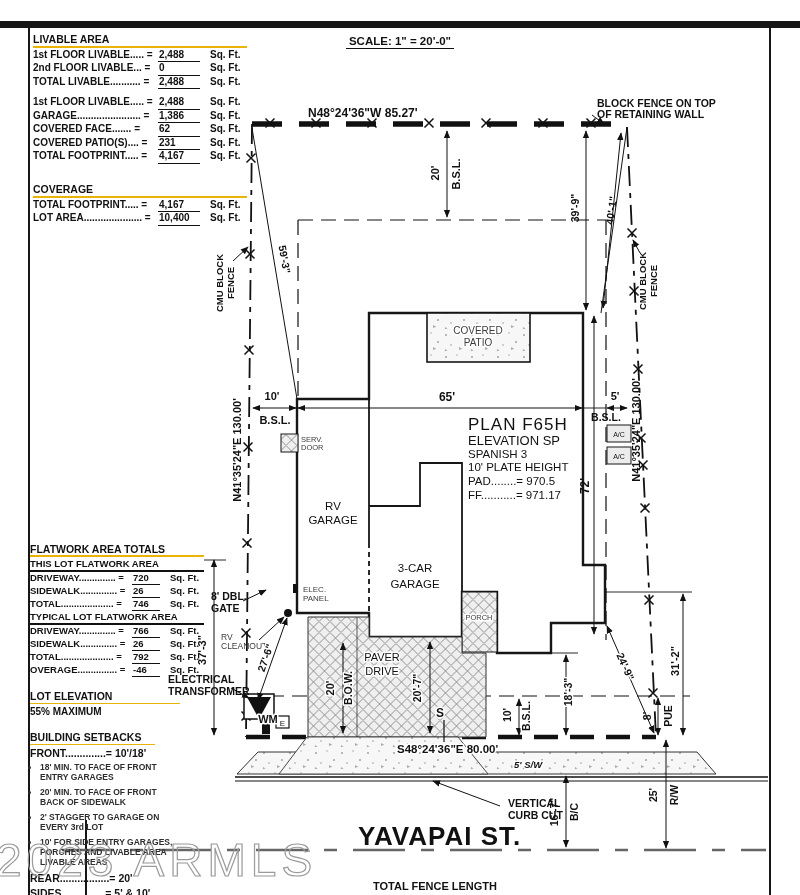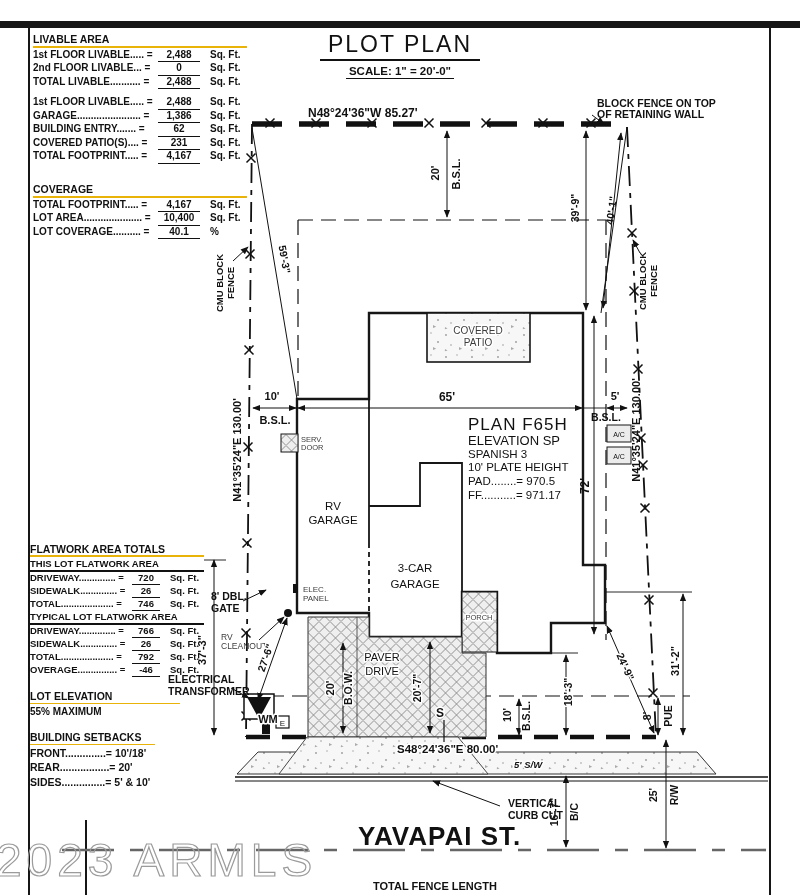--- a/index.html
+++ b/index.html
@@ -15,21 +15,21 @@
   .title-wrap .main{font-size:23px;letter-spacing:2px;display:inline-block;
       border-bottom:2px solid #111;padding:0 8px 1px 8px;font-weight:normal;}
   .title-wrap .scale{font-size:11.5px;display:inline-block;border-bottom:1.5px solid #111;
       padding:0 3px 1px 3px;margin-top:1px;font-weight:bold;}
 
   .tbl{position:absolute;font-size:10px;font-weight:bold;line-height:12.5px;z-index:3;}
   .tbl h3{margin:0 0 1px 0;font-size:10.5px;border-bottom:2px solid #eab308;font-weight:bold;}
   .tbl .sub{border-bottom:2px solid #111;}
   .row{display:flex;align-items:baseline;}
   .lbl{white-space:nowrap;}
-  .val{margin-left:auto;min-width:40px;text-align:center;border-bottom:1.2px solid #111;padding:0 1px;}
+  .val{margin-left:auto;min-width:40px;text-align:left;border-bottom:1.2px solid #111;padding:0 1px;}
   .unit{width:37px;padding-left:10px;}
   #flatwork .val{min-width:26px;}
   #flatwork .unit{width:34px;}
   #flatwork{font-size:9.5px;line-height:12px;}
   #lotcov .note{font-weight:bold;margin-top:2px;}
   #setbacks .line{font-size:10.5px;margin:2px 0;}
   #setbacks ul{margin:3px 0 5px 10px;padding:0;font-size:8.5px;line-height:10px;
       font-weight:bold;color:#2e2e2e;}
   #setbacks li{margin-bottom:5px;white-space:pre-line;list-style:disc outside;}
 
@@ -50,21 +50,20 @@
 </style>
 </head>
 <body>
 
 <div class="border" id="topbar"></div>
 <div class="border" id="rightborder"></div>
 <div class="border" id="leftborder"></div>
 <div class="border" id="bl-border"></div>
 
 <div class="title-wrap">
-  <div><span class="main">PLOT PLAN</span></div>
   <div><span class="scale">SCALE: 1" = 20'-0"</span></div>
 </div>
 
 <section class="tbl" id="livable" style="left:33px;top:33px;width:214px">
   <h3>LIVABLE AREA</h3>
   <div class="row">
       <span class="lbl">1st FLOOR LIVABLE..... =</span>
       <span class="val">2,488</span>
       <span class="unit">Sq. Ft.</span>
     </div>
@@ -85,21 +84,21 @@
       <span class="lbl">1st FLOOR LIVABLE..... =</span>
       <span class="val">2,488</span>
       <span class="unit">Sq. Ft.</span>
     </div>
   <div class="row">
       <span class="lbl">GARAGE....................... =</span>
       <span class="val">1,386</span>
       <span class="unit">Sq. Ft.</span>
     </div>
   <div class="row">
-      <span class="lbl">BUILDING ENTRY....... =</span>
+      <span class="lbl">COVERED FACE....... =</span>
       <span class="val">62</span>
       <span class="unit">Sq. Ft.</span>
     </div>
   <div class="row">
       <span class="lbl">COVERED PATIO(S).... =</span>
       <span class="val">231</span>
       <span class="unit">Sq. Ft.</span>
     </div>
   <div class="row">
       <span class="lbl">TOTAL FOOTPRINT..... =</span>
@@ -112,25 +111,20 @@
   <h3>COVERAGE</h3>
   <div class="row">
       <span class="lbl">TOTAL FOOTPRINT..... =</span>
       <span class="val">4,167</span>
       <span class="unit">Sq. Ft.</span>
     </div>
   <div class="row">
       <span class="lbl">LOT AREA..................... =</span>
       <span class="val">10,400</span>
       <span class="unit">Sq. Ft.</span>
-    </div>
-  <div class="row">
-      <span class="lbl">LOT COVERAGE.......... =</span>
-      <span class="val">40.1</span>
-      <span class="unit">%</span>
     </div>
 </section>
 
 <section class="tbl" id="flatwork" style="left:30px;top:543px;width:174px">
   <h3>FLATWORK AREA TOTALS</h3>
   <div class="sub">THIS LOT FLATWORK AREA</div>
   <div class="row">
       <span class="lbl">DRIVEWAY.............. =</span>
       <span class="val">720</span>
       <span class="unit">Sq. Ft.</span>
@@ -169,20 +163,31 @@
 </section>
 
 <section class="tbl" id="lotcov" style="left:30px;top:690px;width:150px">
   <h3 style="border-bottom-width:1.5px">LOT ELEVATION</h3>
   <div class="note">55% MAXIMUM</div>
 </section>
 
 <section class="tbl" id="setbacks" style="left:30px;top:731px;width:200px">
   <h3 style="border-bottom-width:1.5px;width:125px">BUILDING SETBACKS</h3>
   <div class="line">FRONT..............= 10'/18'</div>
+  <ul>
+    <li>18' MIN. TO FACE OF FRONT
+ENTRY GARAGES</li>
+    <li>20' MIN. TO FACE OF FRONT
+BACK OF SIDEWALK</li>
+    <li>2' STAGGER TO GARAGE ON
+EVERY 3rd LOT</li>
+    <li>10' FOR SIDE ENTRY GARAGES,
+PORCHES AND LIVABLE AREA
+LIVABLE AREAS</li>
+  </ul>
   <div class="line">REAR.................= 20'</div>
   <div class="line">SIDES...............= 5' &amp; 10'</div>
 
 </section>
 
 <svg width="800" height="895" viewBox="0 0 800 895">
   <defs>
     <marker id="arw" viewBox="0 0 10 10" refX="9" refY="5" markerWidth="8" markerHeight="8" orient="auto-start-reverse">
       <path d="M0,1 L10,5 L0,9 z" fill="#111"></path>
     </marker>

